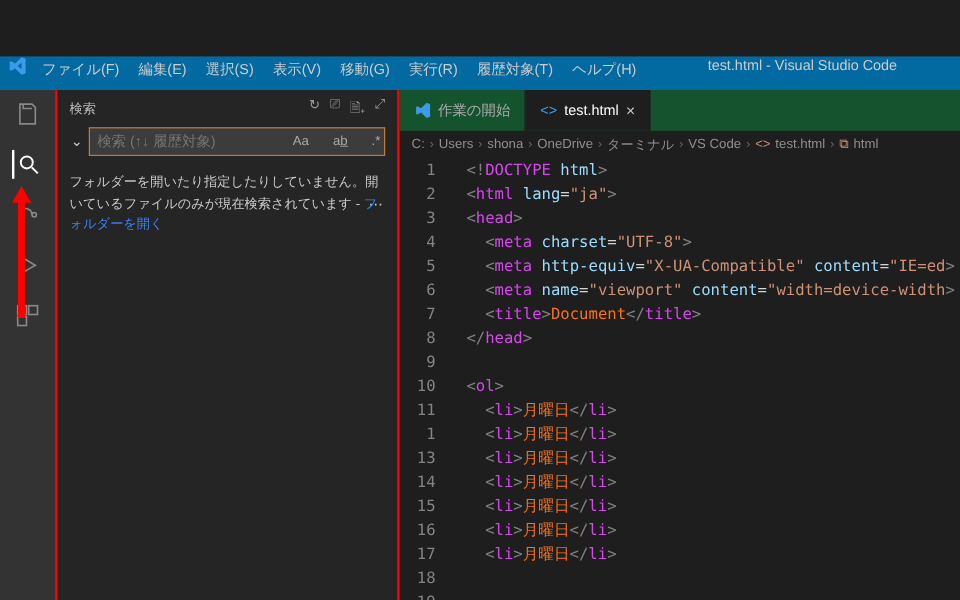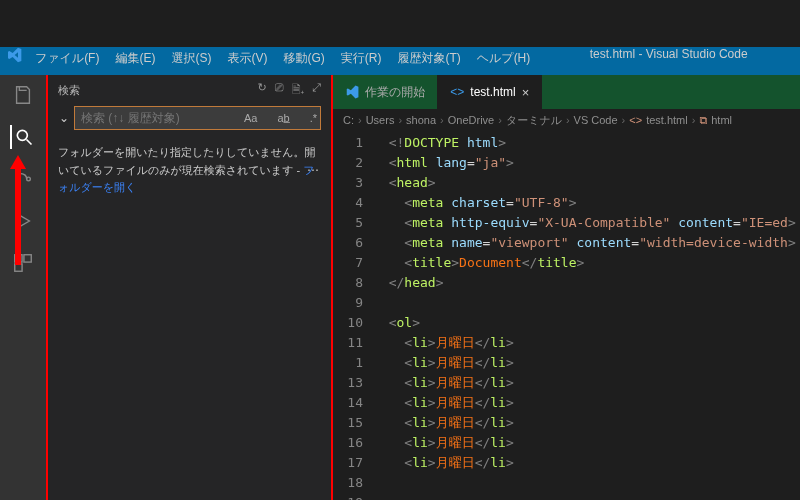--- a/index.html
+++ b/index.html
@@ -30,21 +30,21 @@
   .tab { display:flex; align-items:center; padding:0 12px; gap:6px; color:#aaa; font-size:12px; border-right:1px solid #1e1e1e; cursor:pointer; }
   .tab.active { background:#1e1e1e; color:#fff; }
   .tab .tab-icon { color:#3c9ae8; }
   .close-x { color:#ccc; font-size:13px; }
   .breadcrumb { height:22px; display:flex; align-items:center; padding:0 10px; gap:4px; color:#8f8f8f; font-size:11px; border-bottom:0; }
   .breadcrumb .sep { color:#666; }
   .editor { flex:1; display:flex; font-family:Consolas,monospace; font-size:13px; overflow:hidden; }
   .gutter { width:40px; background:#1e1e1e; color:#858585; text-align:right; padding:2px 10px 2px 0; line-height:20px; }
   .code { flex:1; padding:2px 0; line-height:20px; white-space:pre; color:#d4d4d4; }
   .tok-br { color:#808080; }
-  .tok-tag { color:#bef264; }
+  .tok-tag { color:#d946ef; }
   .tok-attr { color:#9cdcfe; }
   .tok-str { color:#ce9178; }
   .tok-txt { color:#f97316; }
   .arrow-annot { position:absolute; left:38px; top:140px; pointer-events:none; }
   svg { display:block; }
 </style>
 </head>
 <body>
 
 <div class="titlebar">

